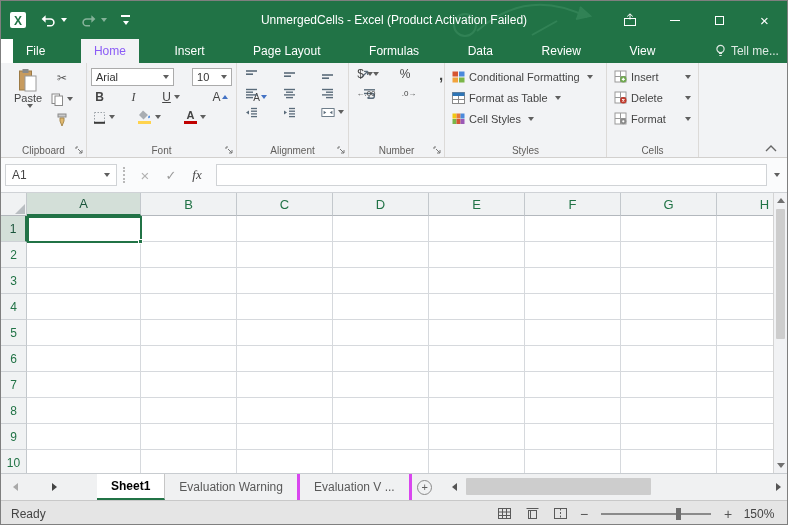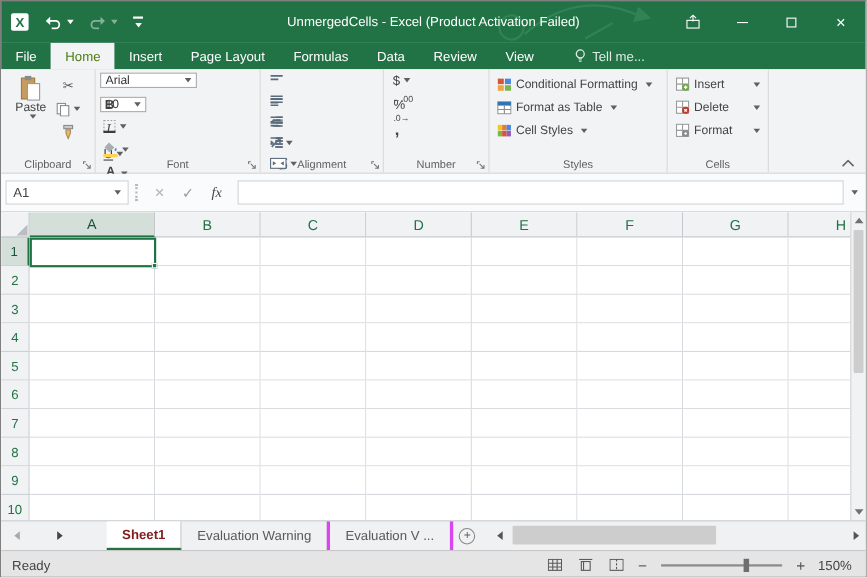--- a/index.html
+++ b/index.html
@@ -13,33 +13,33 @@
   .qat .qbtn { display:flex; align-items:center; gap:2px; }
   .doodle { position:absolute; right:160px; top:0; pointer-events:none; }
   .title-text { position:absolute; left:50%; top:12px; transform:translateX(-50%); font-size:12px; white-space:nowrap; }
   .win-controls { position:absolute; right:0; top:0; height:38px; display:flex; }
   .wbtn { width:45px; height:38px; display:flex; align-items:center; justify-content:center; }
   .min-glyph { width:10px; height:1px; background:#fff; }
   .max-glyph { width:9px; height:9px; border:1px solid #fff; }
   .close-glyph { font-size:15px; line-height:1; }
 
   
-  .menubar { position:absolute; top:38px; left:0; right:0; height:24px; background:#217346; display:flex; align-items:stretch; color:#fff; }
+  .menubar { position:absolute; top:38px; left:12px; right:0; height:24px; background:#217346; display:flex; align-items:stretch; color:#fff;justify-content:space-between; }
   .mtab { padding:0 13px; display:flex; align-items:center; font-size:12px; white-space:nowrap; }
-  .mtab.active { background:#f2f3f5; color:#4d7c0f; }
+  .mtab.active { background:#f2f3f5; color:#8b5cf6; }
   .tellme { display:flex; align-items:center; gap:5px; margin-left:16px; color:rgba(255,255,255,.85); padding:0 8px; }
   .share { margin-left:auto; display:flex; align-items:center; gap:6px; padding:0 14px; }
 
   
   .ribbon { position:absolute; top:62px; left:0; right:0; height:95px; background:#f2f3f5; border-bottom:1px solid #d2d0ce; display:flex; }
   .rgroup { position:relative; border-right:1px solid #dcdad8; padding:3px 4px 15px 4px; }
   .rlabel { position:absolute; bottom:1px; left:0; right:0; text-align:center; font-size:10px; color:#605e5c; }
   .dl { position:absolute; right:2px; bottom:2px; }
   .col { display:flex; flex-direction:column; }
-  .rrow { display:flex; align-items:flex-start; gap:8px; height:20px;flex-direction:column; }
+  .rrow { display:flex; align-items:flex-end; gap:18px; height:20px; }
   .rbtn { display:flex; align-items:center; justify-content:center; min-width:20px; height:18px; color:#444; border-radius:2px; }
   .rbtn.wide { justify-content:flex-start; gap:4px; padding:0 3px; font-size:11px; height:19px; white-space:nowrap; }
   .combo { background:#fff; border:1px solid #ababab; height:18px; display:flex; align-items:center; font-size:11px; padding:0 4px; color:#333; }
   .combo .cv { flex:1; overflow:hidden; white-space:nowrap; }
   .car { display:inline-block; width:0; height:0; border-left:3px solid transparent; border-right:3px solid transparent; border-top:4px solid #5f5f5f; margin-left:3px; }
   .car.w { border-top-color:#fff; }
   .tri-u { display:inline-block; width:0; height:0; border-left:3px solid transparent; border-right:3px solid transparent; border-bottom:4px solid #4472c4; margin-left:1px; }
   .tri-d { display:inline-block; width:0; height:0; border-left:3px solid transparent; border-right:3px solid transparent; border-top:4px solid #4472c4; margin-left:1px; }
   .bld { font-weight:bold; font-size:12px; }
   .ita { font-style:italic; font-family:"Liberation Serif", serif; font-size:12px; }
@@ -82,21 +82,21 @@
   .tri-up-s { width:0; height:0; border:4px solid transparent; border-bottom:5px solid #707070; margin-top:-4px;}
   .tri-dn-s { width:0; height:0; border:4px solid transparent; border-top:5px solid #707070; margin-bottom:-4px;}
   .tri-l { width:0; height:0; border:4px solid transparent; border-right:5px solid #555; margin-left:-4px;}
   .tri-r { width:0; height:0; border:4px solid transparent; border-left:5px solid #555; margin-right:-4px;}
   .tri-l.dim { border-right-color:#a9a9a9; }
 
   
   .sheetbar { position:absolute; top:472px; left:0; right:0; height:27px; background:#f0f1f2; border-top:1px solid #c8ccd0; display:flex; align-items:stretch; }
   .nav-arrows { width:96px; display:flex; align-items:center; gap:34px; padding-left:12px; flex:0 0 auto; }
   .stab { display:flex; align-items:center; padding:0 14px; font-size:12px; color:#595959; border-right:3px solid #d946ef; white-space:nowrap; }
-  .stab.active { background:#fff; color:#7f1d1d; font-weight:bold; border-bottom:2px solid #217346; border-right:1px solid #c6c6c6; }
+  .stab.active { background:#fff; color:#000000; font-weight:bold; border-bottom:2px solid #217346; border-right:1px solid #c6c6c6; }
   .addsheet { width:26px; display:flex; align-items:center; justify-content:center; flex:0 0 auto; }
   .addsheet .circ { width:15px; height:15px; border:1px solid #8a8a8a; border-radius:50%; display:flex; align-items:center; justify-content:center; font-size:11px; color:#5f5f5f; line-height:1; }
   .hscroll { flex:1; display:flex; align-items:center; margin-left:10px; padding-right:2px; }
   .hs-btn { width:14px; height:100%; display:flex; align-items:center; justify-content:center; }
   .htrack { flex:1; height:100%; position:relative; }
   .hthumb { position:absolute; left:4px; top:4px; height:17px; width:185px; background:#cdcdcd; border-radius:1px; }
 
   
   .statusbar { position:absolute; top:499px; left:0; right:0; height:26px; background:#e5e5e5; border-top:1px solid #c8c8c8; display:flex; align-items:center; font-size:12px; color:#444; }
   .ready { padding-left:10px; }

